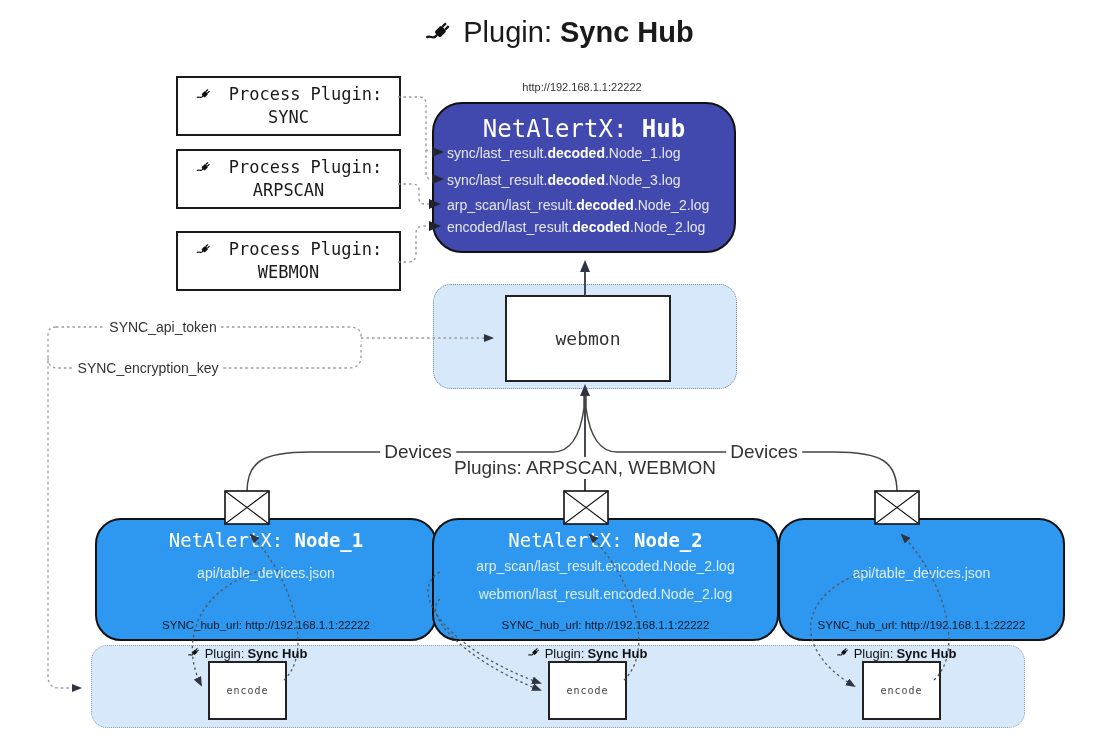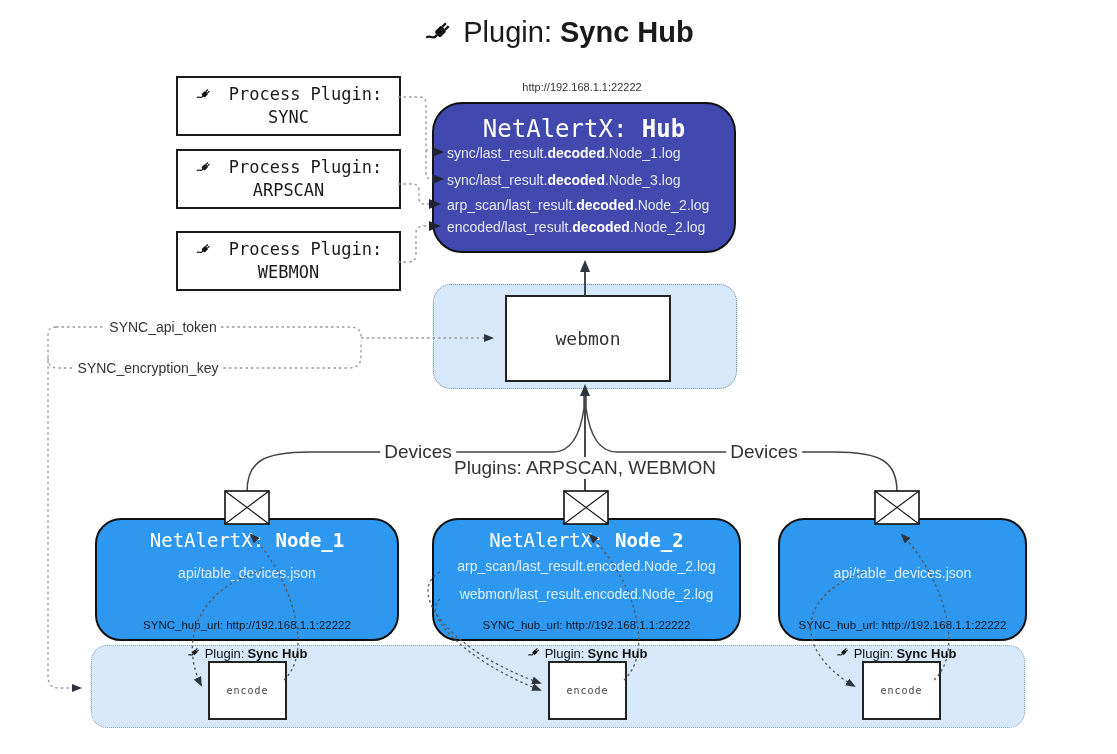--- a/index.html
+++ b/index.html
@@ -35,21 +35,21 @@
   .decode-panel{position:absolute;left:433px;top:284px;width:302px;height:103px;background:var(--panel-fill);
     border:1.6px dotted #6d8aa5;border-radius:18px;z-index:1;}
   .decode-box{position:absolute;left:505px;top:295px;width:162px;height:83px;background:#fff;border:2px solid #222;
     display:flex;align-items:center;justify-content:center;font-size:18px;color:#333;z-index:1;}
 
   
   .linelabel{position:absolute;transform:translate(-50%,-50%);background:#fff;padding:0 4px;font-size:19px;color:#333;white-space:nowrap;z-index:3;}
   .linelabel.setting{font-size:14px;}
 
   
-  .node{position:absolute;top:518px;height:119px;background:var(--node-fill);border:2px solid #111;border-radius:26px;z-index:1;color:#fff;}
+  .node{position:absolute;top:518px;height:119px;background:var(--node-fill);border:2px solid #111;border-radius:26px;z-index:1;color:#fff;padding-left:38px;}
   .node-title{position:absolute;top:9px;left:0;right:0;text-align:center;font-size:19px;color:#fff;}
   .node-title .bold{font-weight:bold;}
   .node-file{position:absolute;left:0;right:0;text-align:center;font-size:14px;color:#dceefd;white-space:nowrap;}
   .node-huburl{position:absolute;bottom:8px;left:0;right:0;text-align:center;font-size:11.5px;color:#0d1726;}
 
   
   .bottom-panel{position:absolute;left:91px;top:645px;width:932px;height:81px;background:var(--panel-fill);
     border:1.6px dotted #8aa5ba;border-radius:16px;z-index:1;}
   .enc-label{position:absolute;top:653px;transform:translate(-50%,-50%);display:flex;align-items:center;gap:3px;
     font-size:13px;color:#111;white-space:nowrap;z-index:3;}

